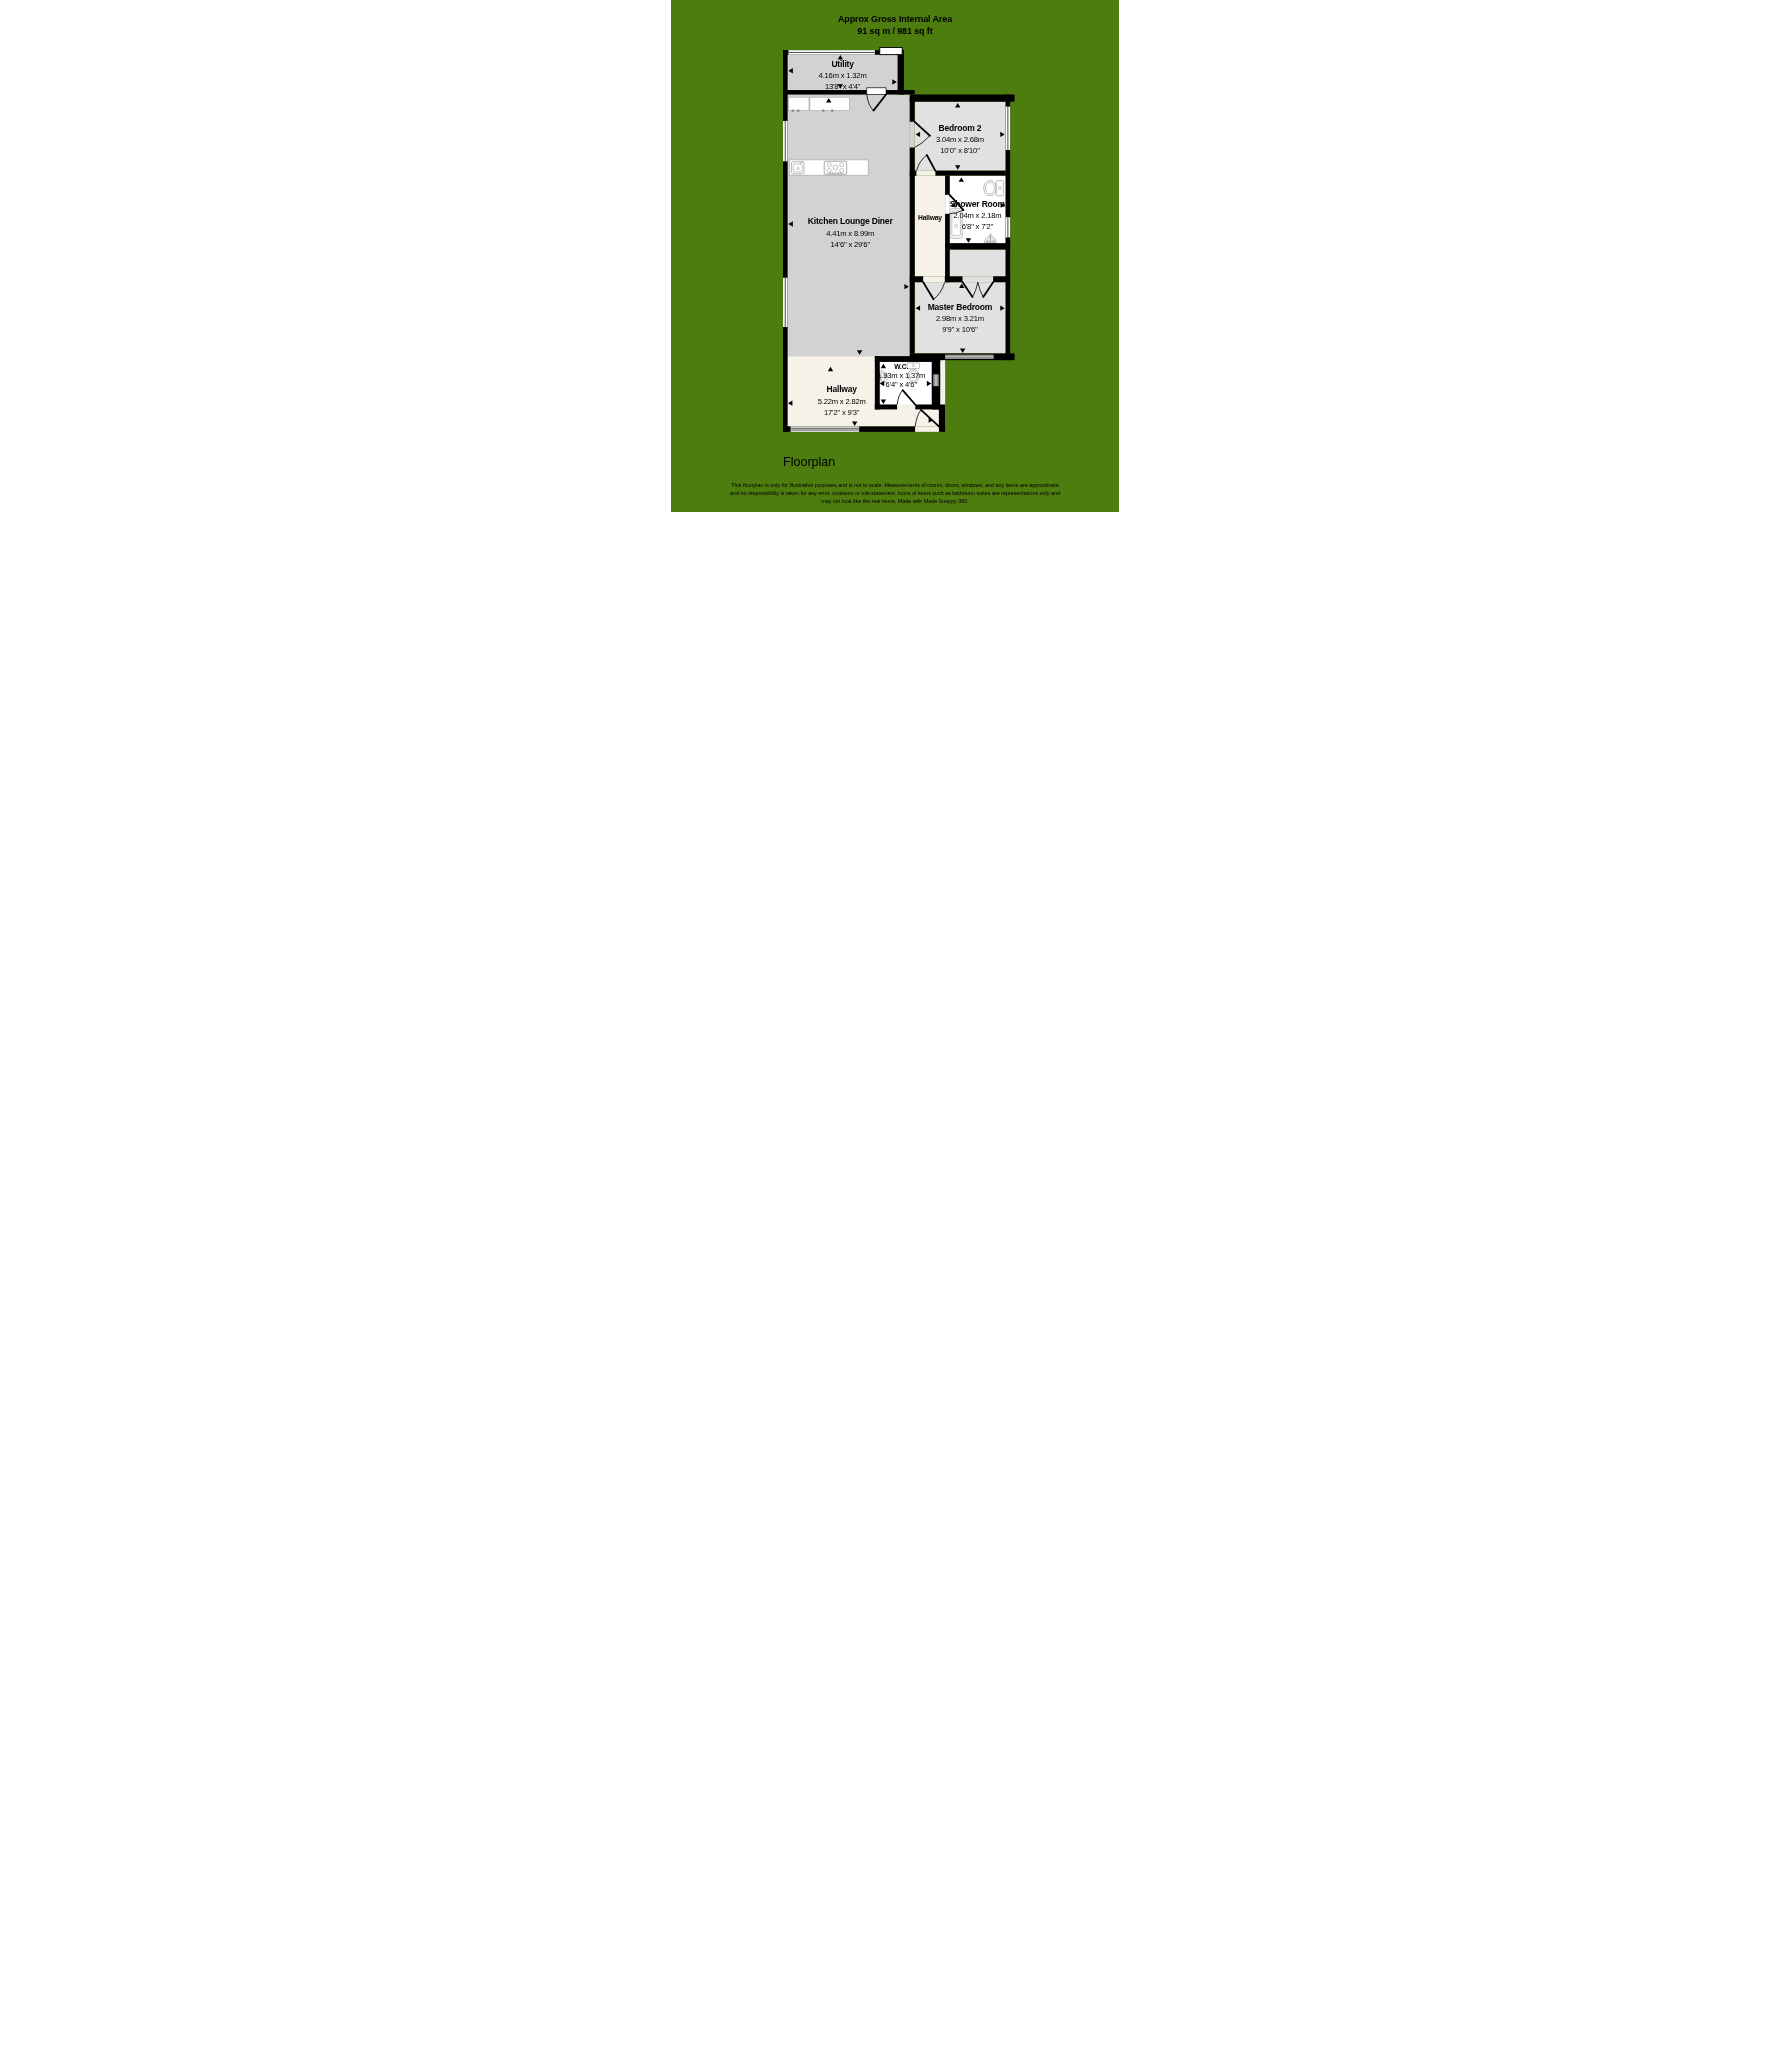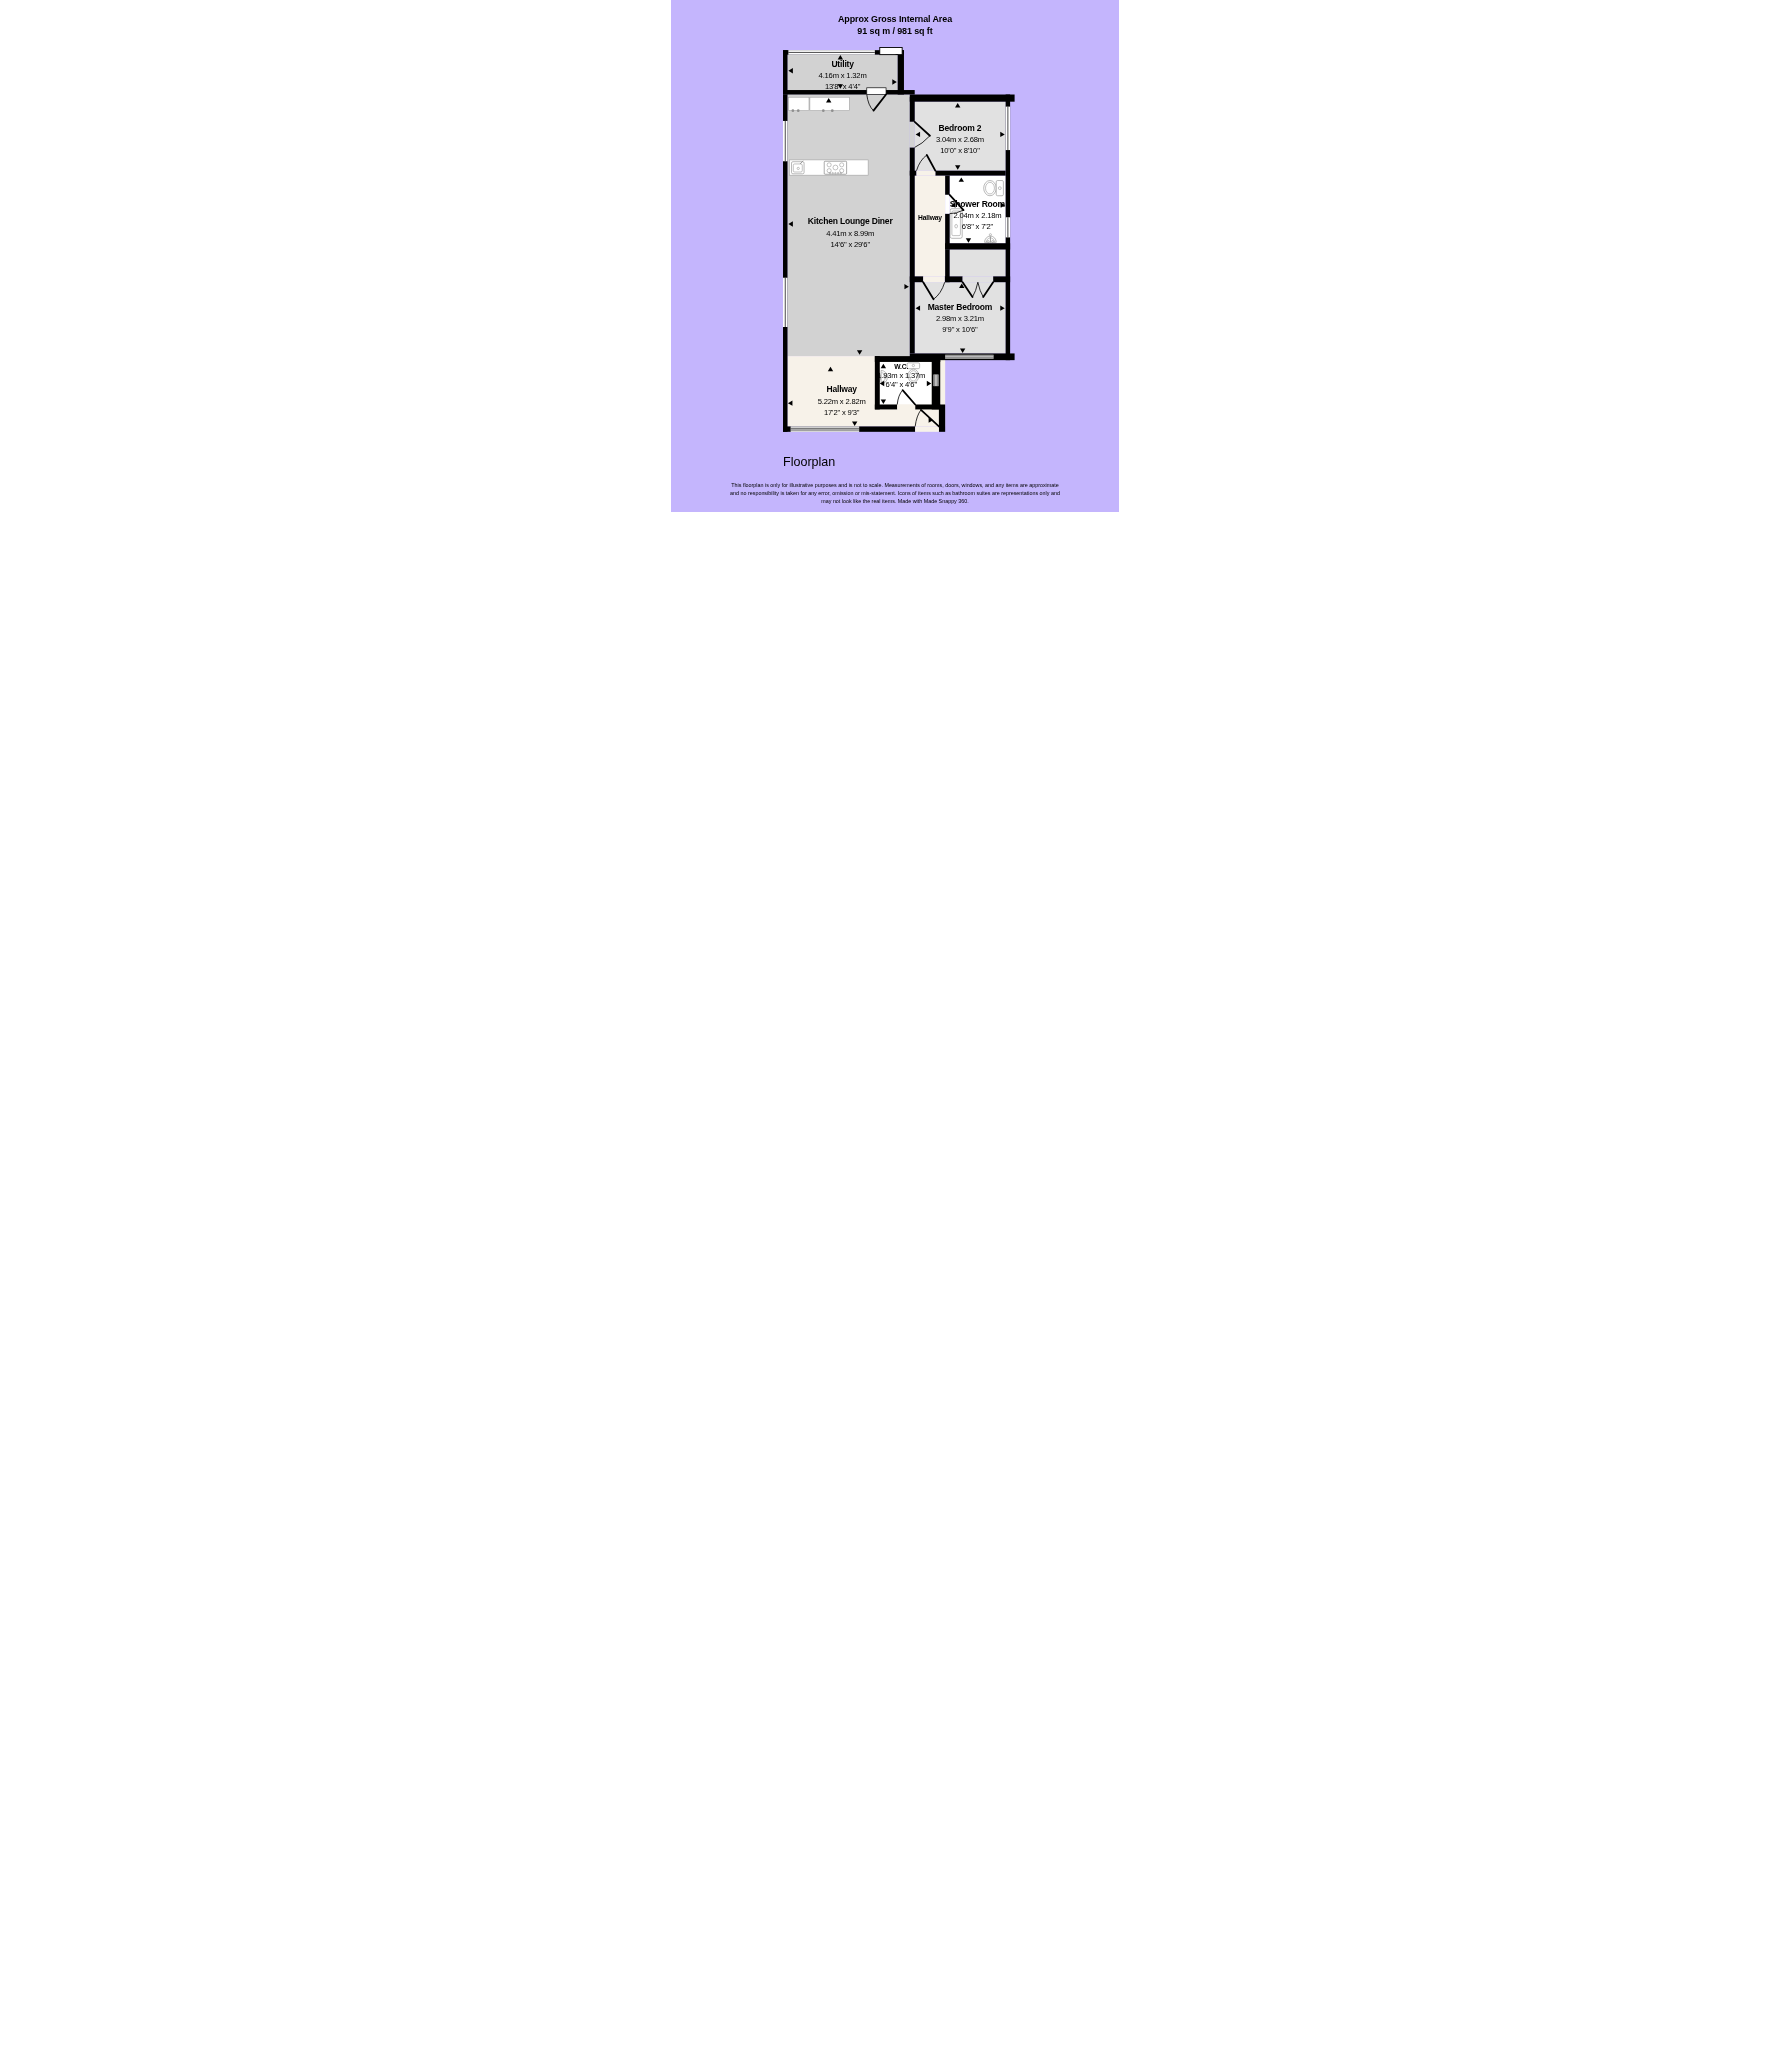--- a/index.html
+++ b/index.html
@@ -1,16 +1,16 @@
 <!DOCTYPE html>
 <html style="font-size:7.2px"><head>
 <meta charset="utf-8">
 <style>
   html,body{margin:0;padding:0;background:#ffffff;}
-  .page{width:448px;margin:0 auto;background:#c4b5fd;}
+  .page{width:448px;margin:0 auto;background:#4d7c0f;}
   svg{display:block;}
   text{font-family:"Liberation Sans", sans-serif;fill:#000;}
   .hdr{font-size:20px;font-weight:bold;letter-spacing:-0.2px;}
   .room-title{font-size:19px;font-weight:bold;letter-spacing:-0.4px;}
   .room-dim{font-size:17px;font-weight:normal;letter-spacing:-0.4px;}
   .room-title-sm{font-size:15px;font-weight:bold;letter-spacing:-0.3px;}
   .caption{font-size:28px;font-weight:normal;}
   .disc{font-size:12px;font-weight:normal;}
   .wall{fill:#000000;}
   .win{fill:#ffffff;}

